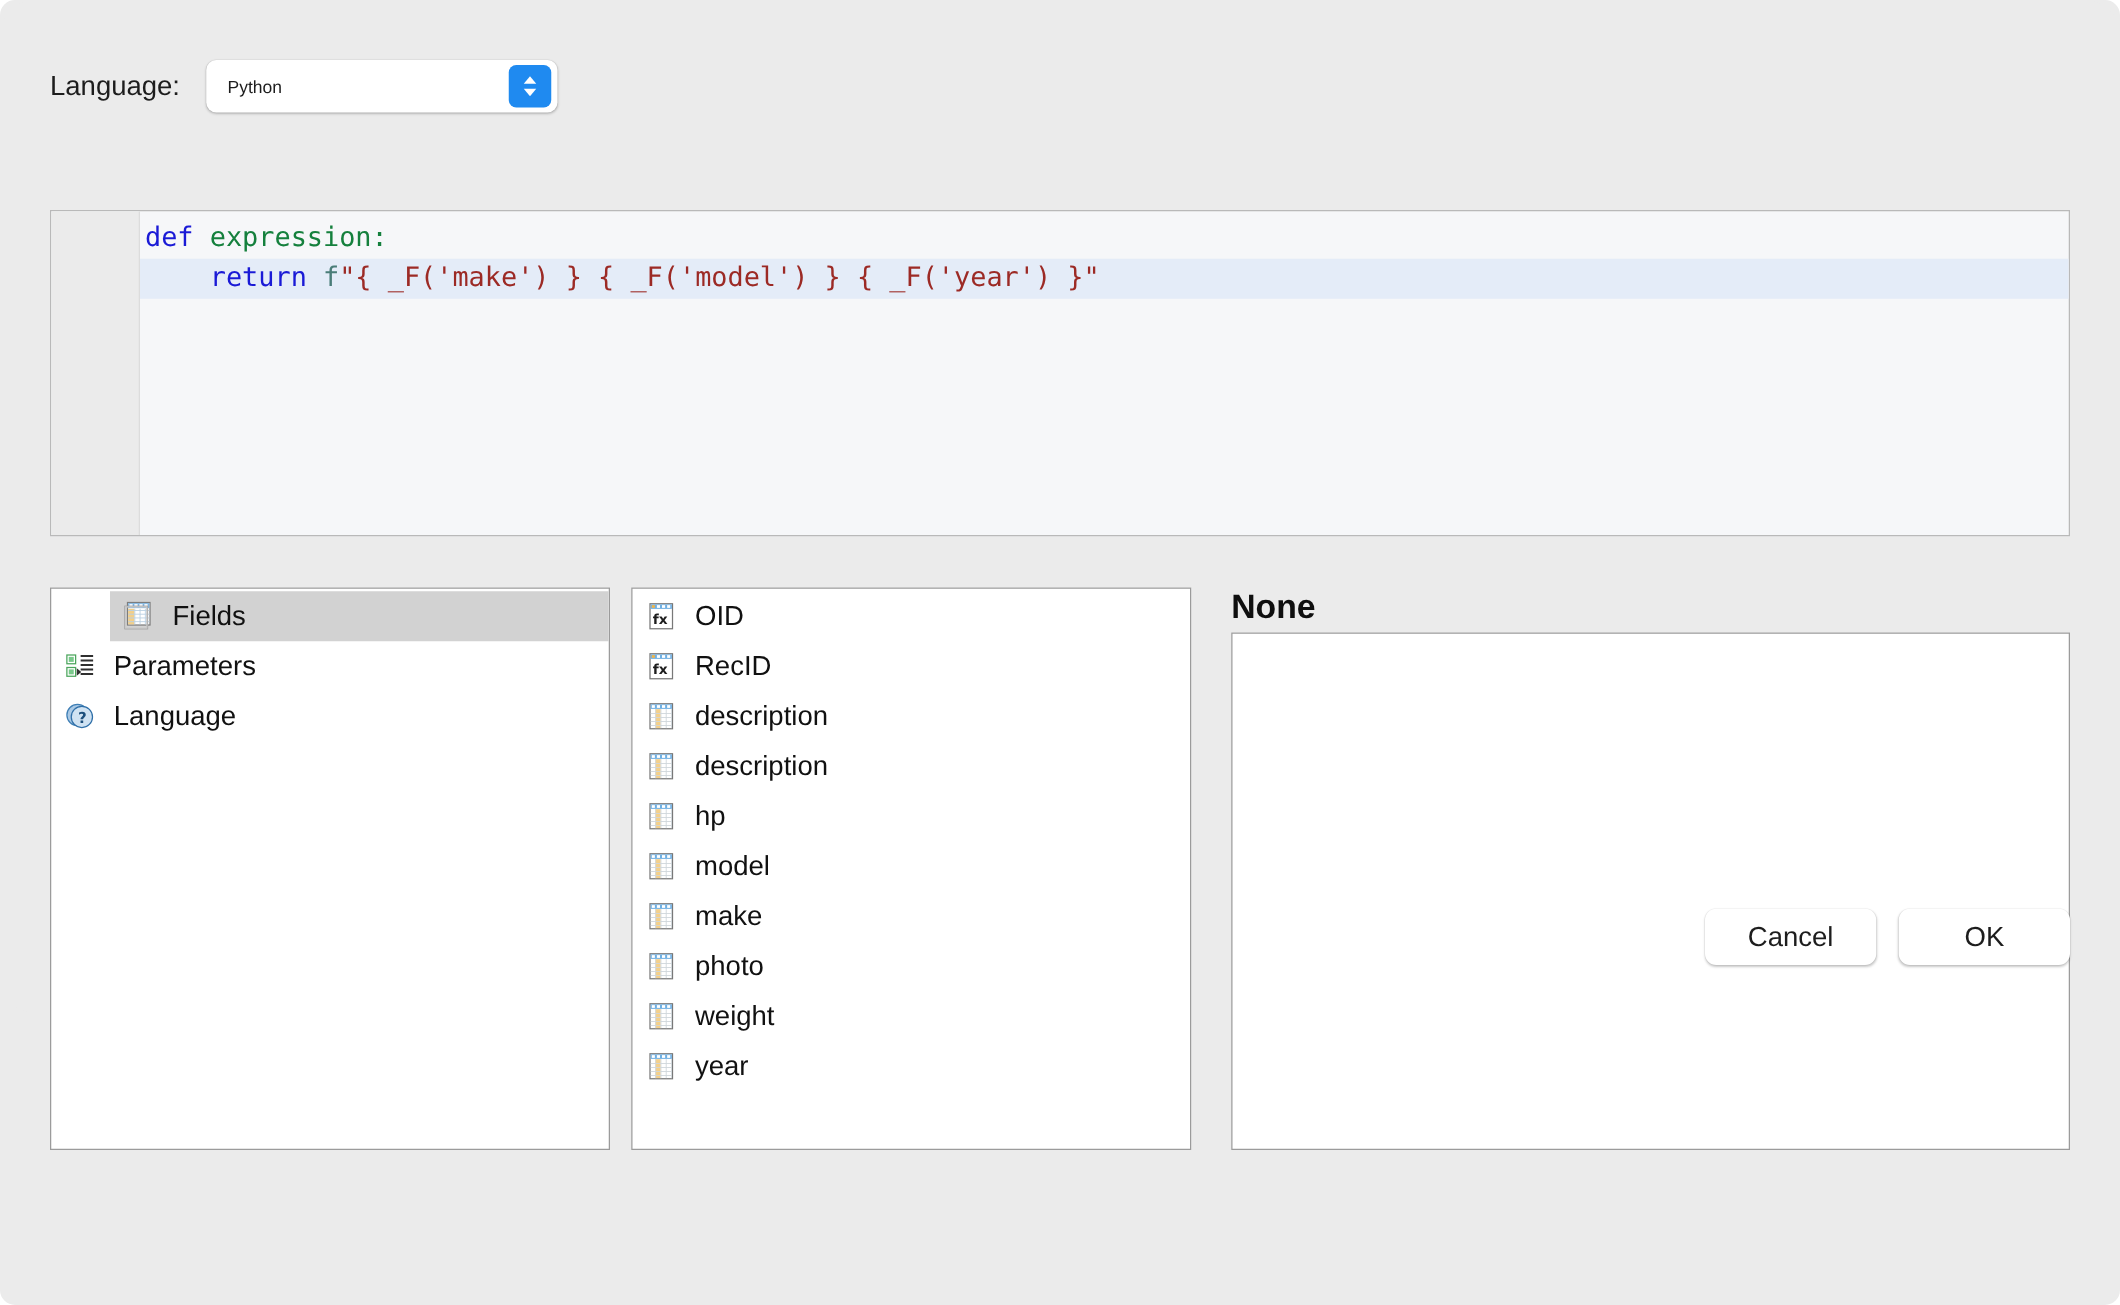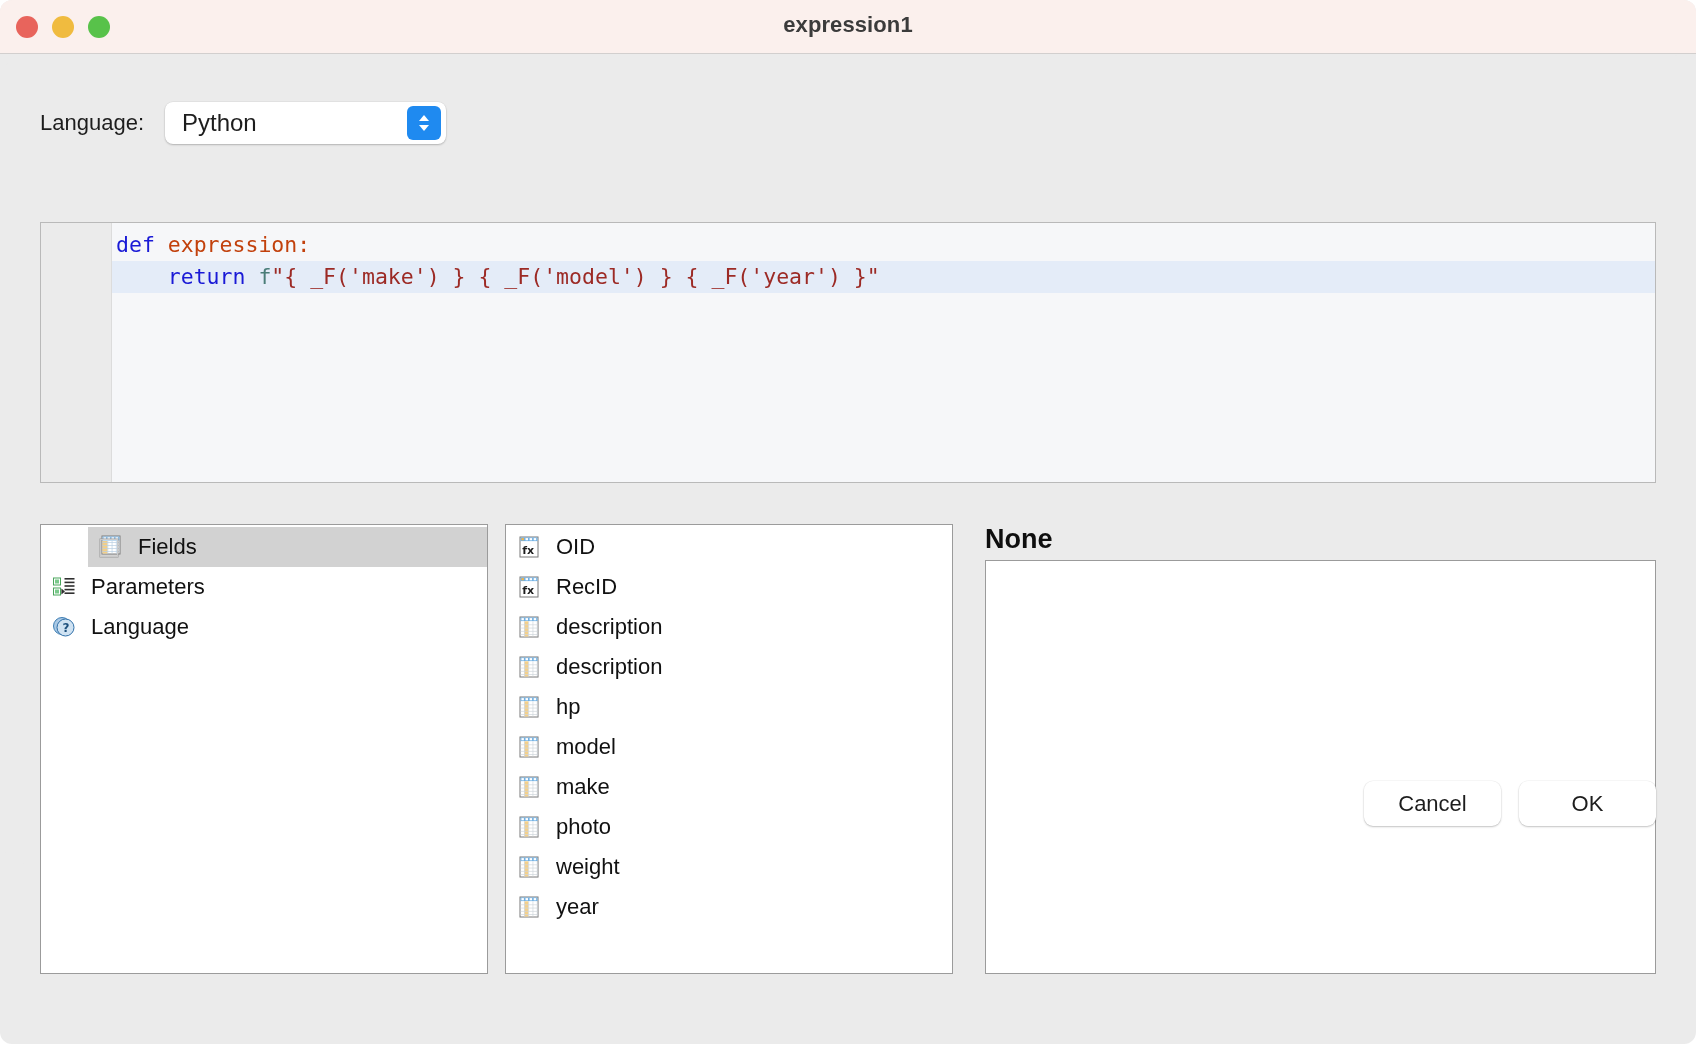--- a/index.html
+++ b/index.html
@@ -86,21 +86,21 @@
     width: 281px;
     height: 42px;
     background: #ffffff;
     border-radius: 8px;
     box-shadow: 0 1px 2px rgba(0,0,0,0.22), 0 0 0 0.5px rgba(0,0,0,0.06);
     display: flex;
     align-items: center;
     box-sizing: border-box;
   }
   .select-value {
-    font-size: 24px;
+    font-size: 14px;
     color: #1d1d1d;
     margin-left: 17px;
   }
   .select-arrow {
     position: absolute;
     right: 5px;
     top: 4px;
     width: 34px;
     height: 34px;
     background: #1f8af0;
@@ -142,21 +142,21 @@
   }
   .code-line {
     padding-left: 4px;
     height: 32px;
     box-sizing: border-box;
   }
   .code-line.current {
     background: #e4ecf8;
   }
   .tok-kw   { color: #1a1ad6; font-weight: 500; }
-  .tok-name { color: #c2410c; }
+  .tok-name { color: #15803d; }
   .tok-pref { color: #4a7d78; }
   .tok-str  { color: #9c2a25; }
 
   
   .panel {
     position: absolute;
     background: #ffffff;
     border: 1px solid #9b9b9b;
     box-sizing: border-box;
     overflow: hidden;
@@ -236,28 +236,20 @@
     font-size: 22px;
     color: #1d1d1d;
     box-sizing: border-box;
   }
 </style>
 </head>
 <body>
 
 <div class="window">
 
-  <div class="titlebar">
-    <div class="traffic">
-      <span class="dot close"></span>
-      <span class="dot min"></span>
-      <span class="dot max"></span>
-    </div>
-    <div class="title">expression1</div>
-  </div>
 
   <div class="content">
 
     <div class="lang-row">
       <span class="lang-label">Language:</span>
       <div class="select">
         <span class="select-value">Python</span>
         <span class="select-arrow">
           <svg width="20" height="24" viewBox="0 0 20 24">
             <path d="M10 4 L15 10 L5 10 Z" fill="#ffffff"></path>

